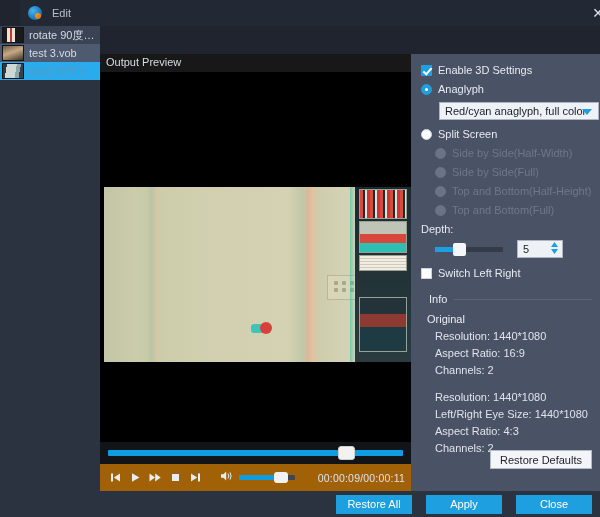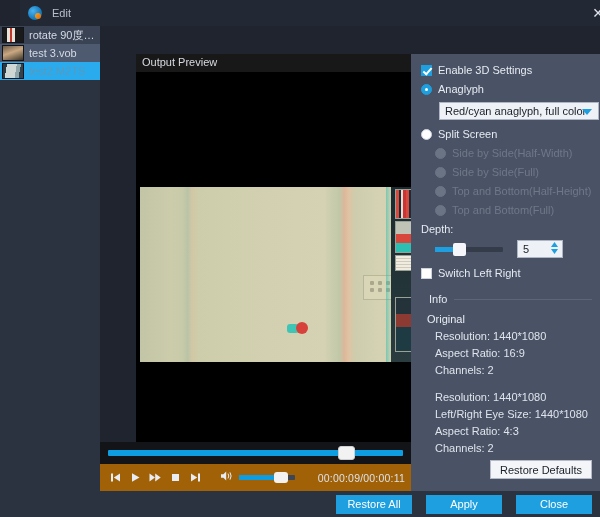--- a/index.html
+++ b/index.html
@@ -66,21 +66,20 @@
     display: flex; align-items: center; justify-content: center;
     width: 64px; color: #cfd6e0; font-size: 11px;
   }
   .tab.active { background: #17a9e8; color: #ffffff; }
   .tab.wide { width: 78px; }
 
   
   .preview-wrap {
     position: absolute; left: 100px; top: 54px; width: 311px; height: 388px;
     background: #15803d;
-    margin-left: 36px;
   }
   .preview-label {
     height: 18px; color: #d7dbe2; font-size: 11px;
     padding: 2px 0 0 6px; background: #181818;
   }
   .stage {
     position: absolute; left: 0; top: 18px; width: 311px; height: 370px;
     background: #000;
   }
   
@@ -220,21 +219,21 @@
 
   .divider-label { display: flex; align-items: center; margin: 14px 0 8px 0; }
   .divider-label span { color: #e6eaf1; font-size: 11px; padding-right: 7px; padding-left: 8px; }
   .divider-label .line { flex: 1; height: 1px; background: #5c6679; }
 
   .info-h { color: #e9edf3; font-size: 11px; margin: 0 0 5px 6px; }
   .info-i { color: #dfe4ec; font-size: 11px; margin: 0 0 5px 14px; }
   .gap { height: 10px; }
 
   .restore-def {
-    position: absolute; right: 8px; bottom: 12px; height: 19px; padding: 0 9px;
+    position: absolute; right: 8px; bottom: 22px; height: 19px; padding: 0 9px;
     background: #f3f5f8; border: 1px solid #b4bbc7; color: #1a1f28;
     font-size: 11px; display: flex; align-items: center;
   }
 
   
   .footer {
     position: absolute; left: 0; bottom: 0; width: 600px; height: 26px;
     background: #2b3240; display: flex; align-items: center;
     justify-content: flex-end; padding-right: 8px; gap: 14px;
   }

